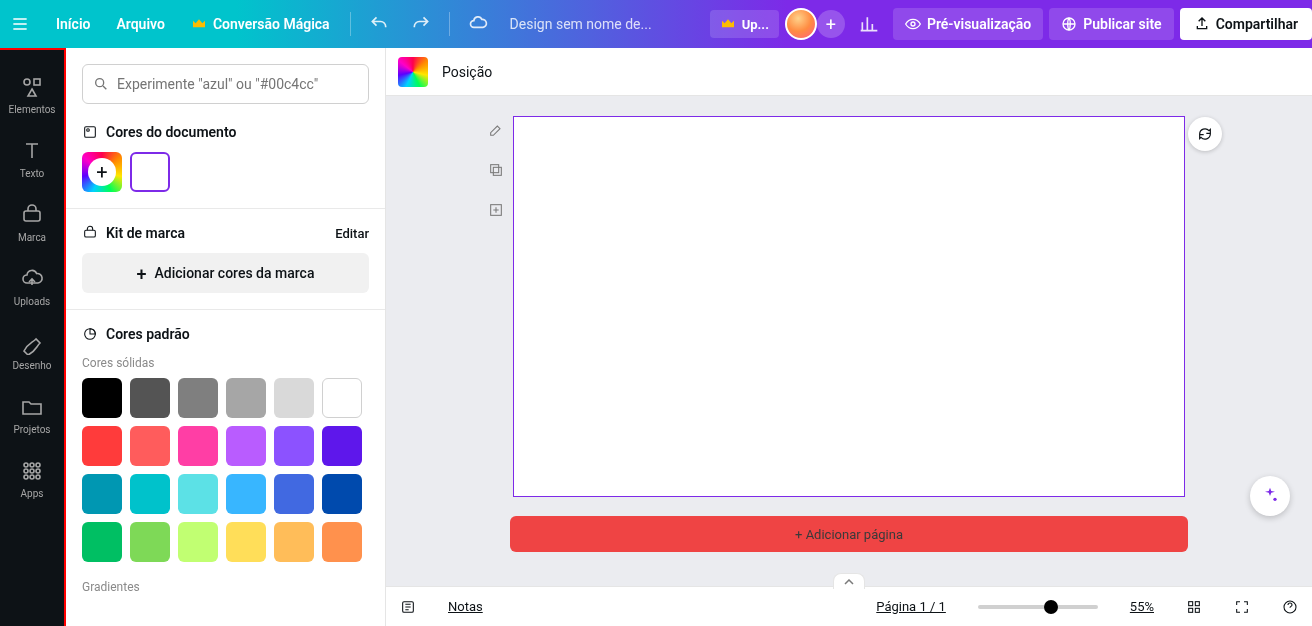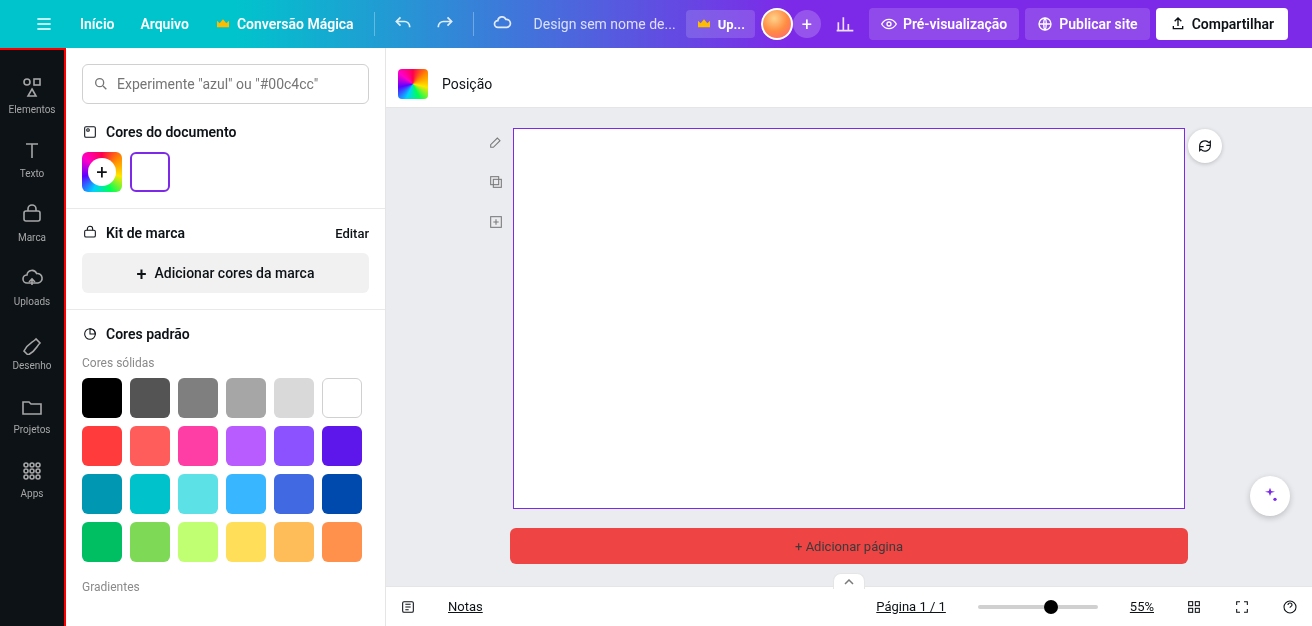--- a/index.html
+++ b/index.html
@@ -1,17 +1,17 @@
 <!DOCTYPE html>
 <html><head>
 <meta charset="utf-8">
 <style>
   * { box-sizing: border-box; margin: 0; padding: 0; font-family: -apple-system, BlinkMacSystemFont, "Segoe UI", Roboto, sans-serif; }
   html, body { width: 1312px; height: 626px; overflow: hidden; }
-  .topbar { height: 48px; background: linear-gradient(90deg, #00c4cc 0%, #00c4cc 18%, #7d2ae8 60%, #7d2ae8 100%); display: flex; align-items: center; padding: 0 24px; gap: 6px; color: #fff; }
+  .topbar { height: 48px; background: linear-gradient(90deg, #00c4cc 0%, #00c4cc 18%, #7d2ae8 60%, #7d2ae8 100%); display: flex; align-items: center; padding: 0 0; gap: 6px; color: #fff; }
   .topbar .menu-btn { width: 40px; height: 40px; display: flex; align-items: center; justify-content: center; border-radius: 4px; }
   .topbar .txt { font-size: 14px; font-weight: 600; padding: 0 10px; white-space: nowrap; }
   .topbar .magic { display: flex; align-items: center; gap: 6px; }
   .crown { width: 16px; height: 16px; fill: #fdbc00; }
   .divider-v { width: 1px; height: 24px; background: rgba(255,255,255,0.3); margin: 0 4px; }
   .icon-btn { width: 36px; height: 36px; display: flex; align-items: center; justify-content: center; opacity: 0.85; }
   .title-area { flex: 1; display: flex; align-items: center; padding-left: 8px; color: rgba(255,255,255,0.8); font-size: 14px; overflow: hidden; }
   .upgrade-pill { display: flex; align-items: center; gap: 6px; background: rgba(255,255,255,0.15); padding: 6px 10px; border-radius: 4px; font-size: 13px; font-weight: 700; }
   .avatar { width: 32px; height: 32px; border-radius: 50%; background: radial-gradient(circle at 40% 30%, #ffd28a, #ff8c42, #ff5e7e); border: 2px solid #fff; }
   .plus-circle { width: 28px; height: 28px; border-radius: 50%; background: rgba(255,255,255,0.2); display: flex; align-items: center; justify-content: center; font-size: 18px; margin-left: -6px; }
@@ -35,21 +35,21 @@
   .swatch.add { background: conic-gradient(#ff004c, #ff8a00, #ffe600, #00ff57, #00d1ff, #5b00ff, #ff00c8, #ff004c); position: relative; }
   .swatch.add::after { content:""; position:absolute; inset:6px; border-radius:50%; background:#fff; }
   .swatch.add span { position:absolute; inset:0; display:flex; align-items:center; justify-content:center; font-size:20px; color:#0d1216; z-index:1; }
   .swatch.white-outline { border: 2px solid #7d2ae8; background:#fff; }
   .sep { height:1px; background:#e9e9e9; margin: 16px -16px; }
   .add-brand-btn { width: 100%; height: 40px; background: #f1f1f1; border-radius: 6px; display:flex; align-items:center; justify-content:center; gap:8px; font-size:14px; font-weight:500; color:#0d1216; }
   .sublabel { font-size: 12px; color: #8a8a8a; margin-top: 14px; }
   .color-grid { display: grid; grid-template-columns: repeat(6, 40px); gap: 8px; margin-top: 8px; }
   .color-grid .sw { width:40px; height:40px; border-radius:6px; }
   
-  .canvas-wrap { flex:1; display:flex; flex-direction:column; background:#ebecf0; position:relative;margin-top:12px; }
+  .canvas-wrap { flex:1; display:flex; flex-direction:column; background:#ebecf0; position:relative; }
   .second-bar { height:48px; background:#fff; border-bottom:1px solid #e5e5e5; display:flex; align-items:center; padding:0 12px; gap:14px; }
   .color-chip { width:30px; height:30px; border-radius:4px; background: conic-gradient(#ff004c, #ff8a00, #ffe600, #00ff57, #00d1ff, #5b00ff, #ff00c8, #ff004c); }
   .canvas-area { flex:1; position:relative; display:flex; align-items:flex-start; justify-content:center; overflow:hidden; }
   .side-tools { position:absolute; left:96px; top:20px; display:flex; flex-direction:column; gap:12px; color:#7a7a7a; }
   .side-tools .t { width:28px; height:28px; display:flex; align-items:center; justify-content:center; }
   .canvas-page { width:672px; height:381px; background:#fff; border:1px solid #7d2ae8; margin-top:20px; position:relative; }
   .refresh-fab { position:absolute; right:-38px; top:0; width:34px; height:34px; border-radius:50%; background:#fff; box-shadow:0 1px 4px rgba(0,0,0,0.2); display:flex; align-items:center; justify-content:center; }
   .add-page-bar { position:absolute; left:124px; right:124px; top: 420px; height:36px; background:#ef4444; border-radius:6px; display:flex; align-items:center; justify-content:center; font-size:13px; color:#3a3a3a; }
   .ai-fab { position:absolute; right:22px; bottom:70px; width:40px; height:40px; border-radius:50%; background:#fff; box-shadow:0 2px 6px rgba(0,0,0,0.2); display:flex; align-items:center; justify-content:center; }
   .footer-bar { height:40px; background:#fff; border-top:1px solid #e5e5e5; display:flex; align-items:center; padding:0 14px; gap:32px; font-size:13px; color:#0d1216; position:relative;text-decoration:underline; }

